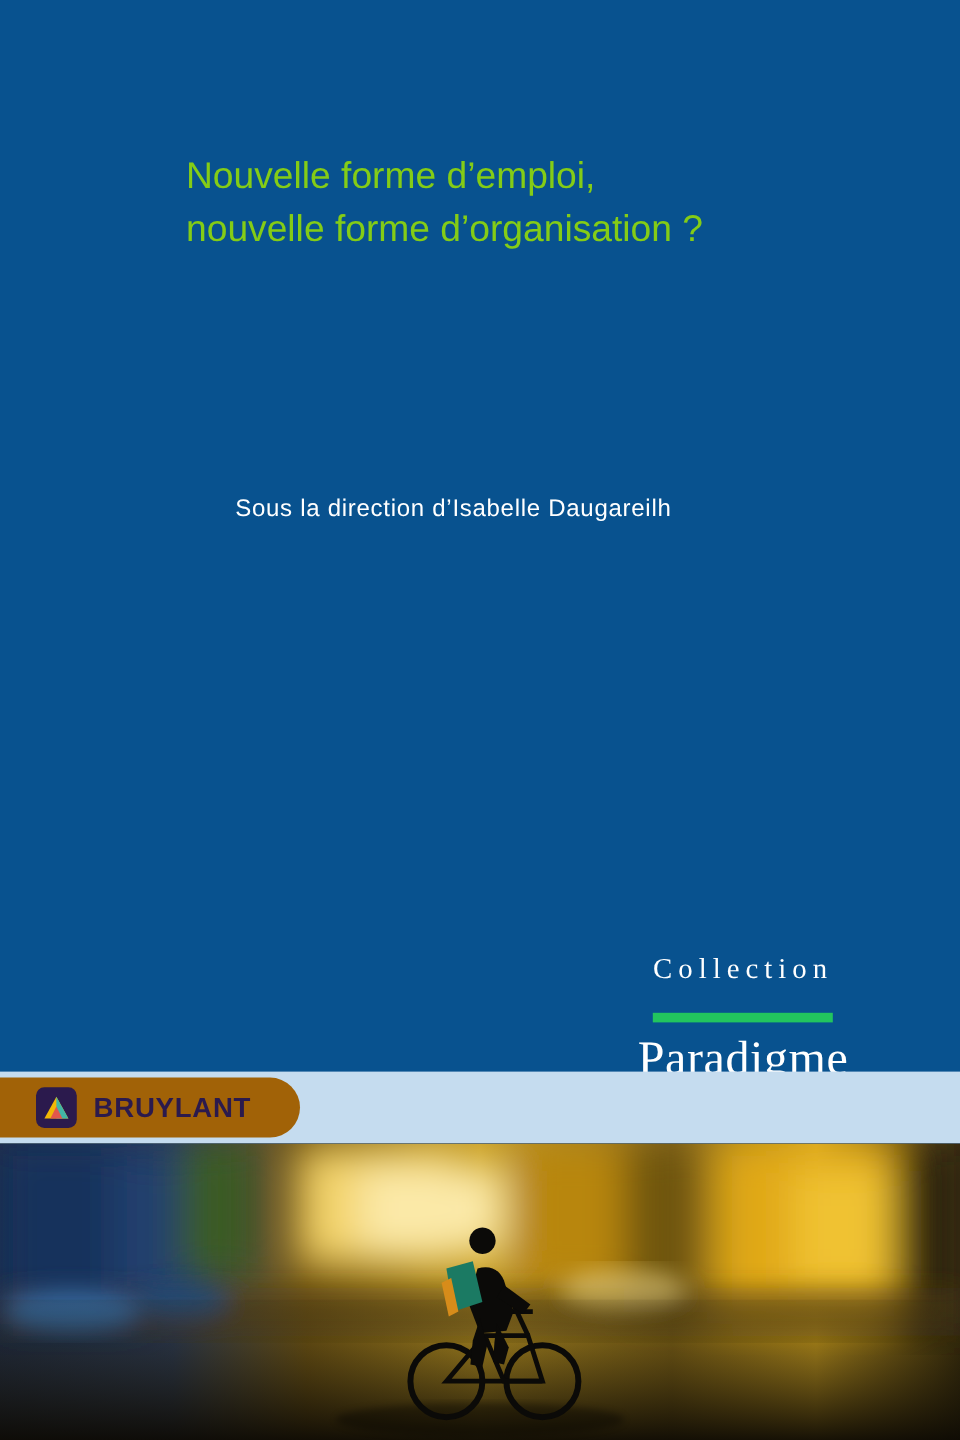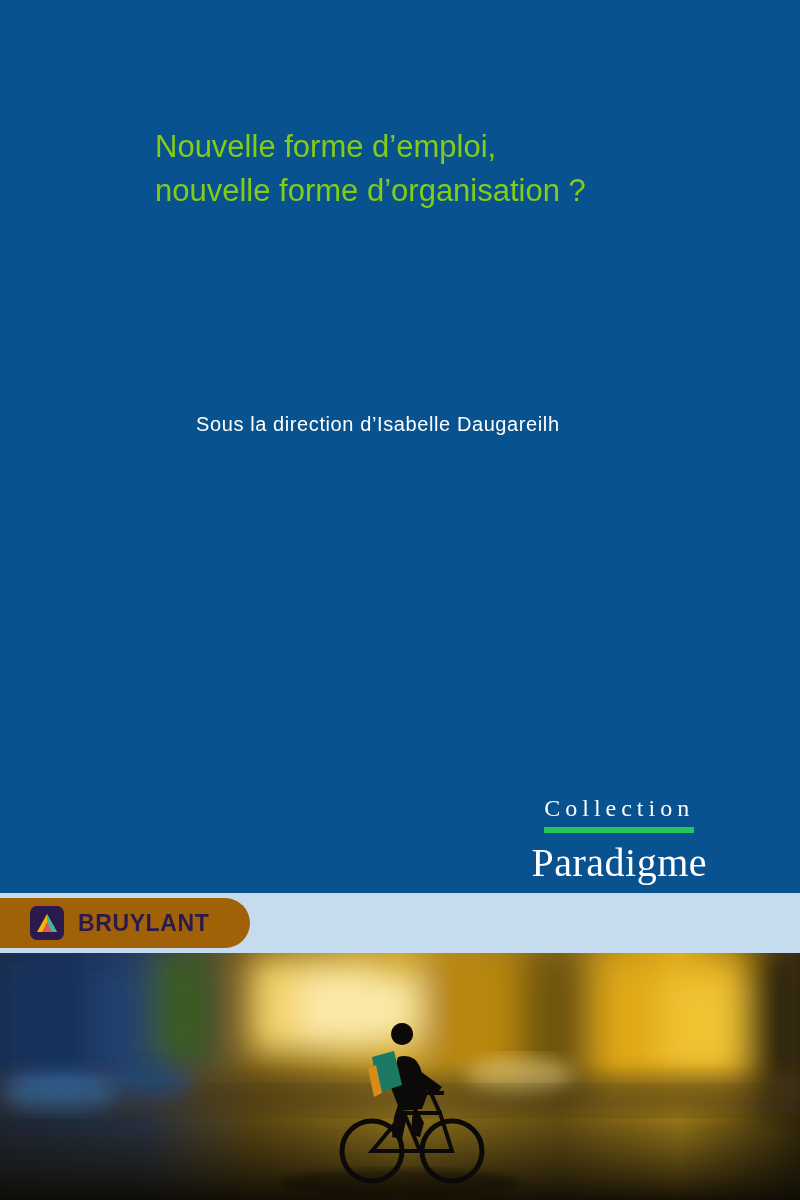--- a/index.html
+++ b/index.html
@@ -65,22 +65,22 @@
     position: absolute;
     right: 93px;
     top: 795px;
     text-align: center;
     color: #ffffff;
     font-family: "Liberation Serif", serif;
   }
   .collection-label {
     font-size: 24px;
     letter-spacing: 5px;
-    padding-bottom: 5px;
-    border-bottom: 6px solid #22c55e;
+    padding-bottom: 22px;
+    border-bottom: 8px solid #22c55e;
     display: inline-block;
   }
   .collection-name {
     font-size: 40px;
     margin-top: 6px;
     letter-spacing: 0.5px;
   }
   
   .band {
     position: absolute;

